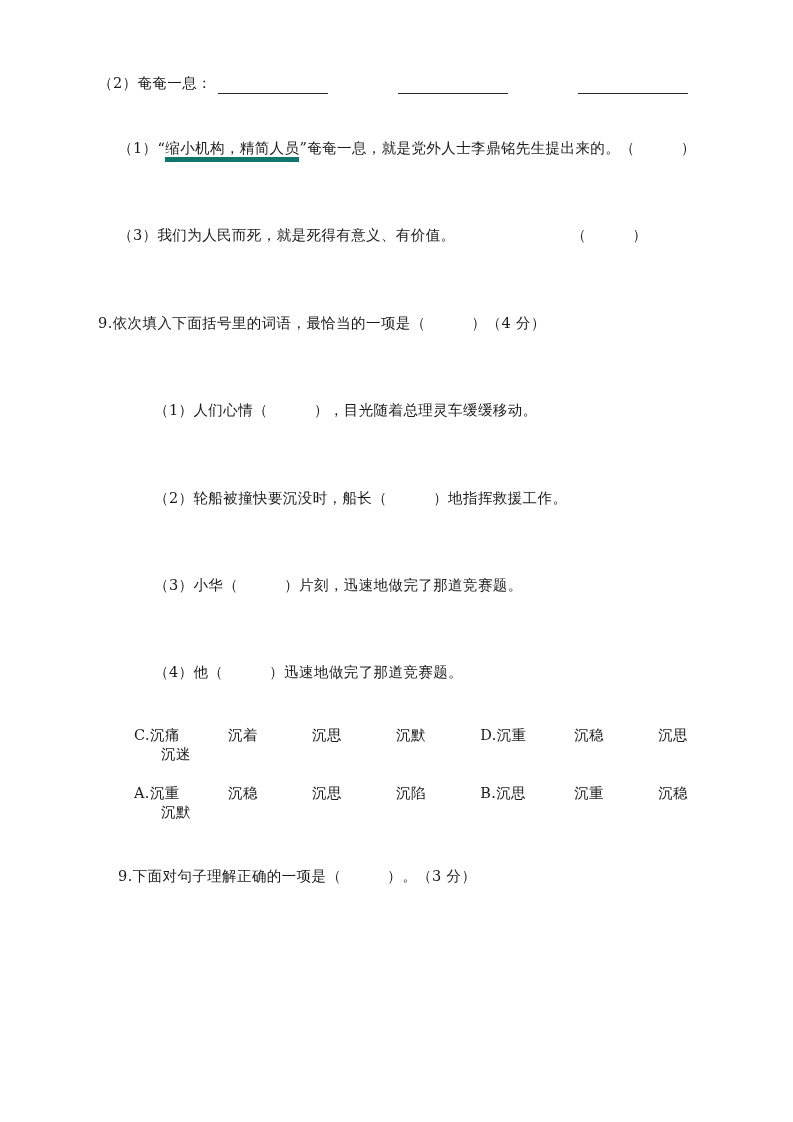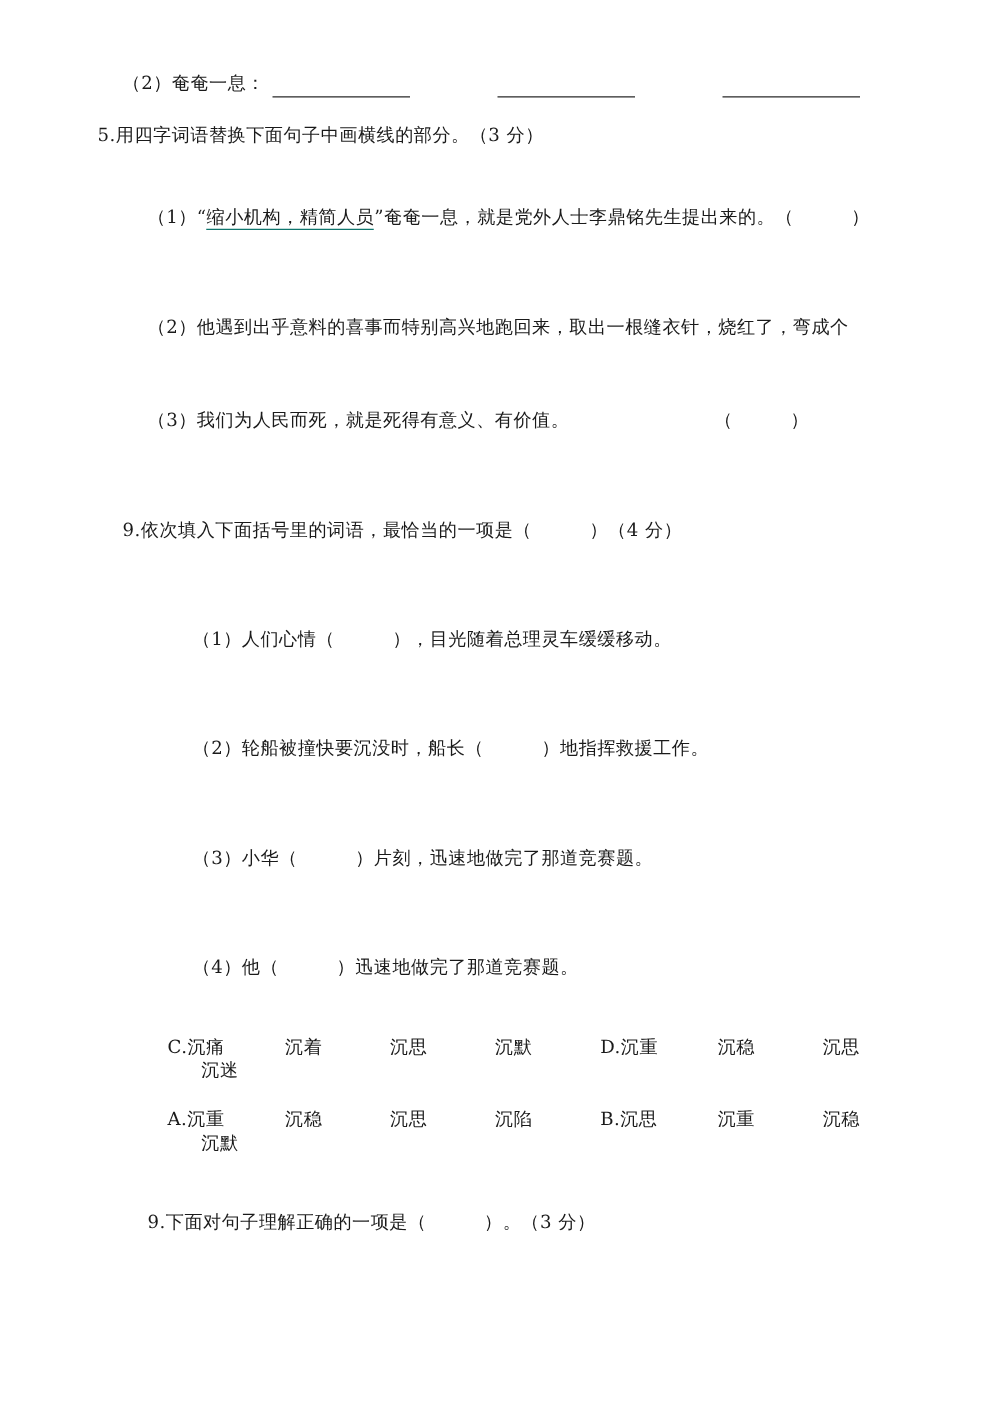--- a/index.html
+++ b/index.html
@@ -14,21 +14,21 @@
     color: #1a1a1a;
     position: relative;
     overflow: hidden;
   }
   .page {
     position: absolute;
     left: 0; top: 0;
     width: 793px;
     height: 1122px;
     box-sizing: border-box;
-    padding: 56px 78px 40px 78px;
+    padding: 72px 78px 40px 78px;
   }
   .line {
     font-size: 14.5px;
     line-height: 1.55;
     letter-spacing: 0.4px;
     white-space: pre-wrap;
   }
   
   .blk { margin-bottom: 20px; }
   .blk-xs { margin-bottom: 8px; }
@@ -39,21 +39,21 @@
     display: flex;
     align-items: flex-end;
   }
   .ul {
     display: inline-block;
     border-bottom: 1px solid #2a2a2a;
     height: 15px;
     vertical-align: bottom;
   }
   .underline-text {
-    border-bottom: 1px solid #0f766e;
+    border-bottom: 5px solid #0f766e;
     padding-bottom: 1px;
   }
   .gap-sm { display: inline-block; width: 22px; }
   .gap-md { display: inline-block; width: 46px; }
   .gap-lg { display: inline-block; width: 70px; }
   .opt-row {
     font-size: 14.5px;
     letter-spacing: 0.4px;
   }
   .opt-row span.w { display: inline-block; }
@@ -65,29 +65,25 @@
 
   <div class="line blk flexline">
     <span class="ind3">（2）奄奄一息：</span>
     <span class="ul" style="width:110px; margin-left:6px;"></span>
     <span class="gap-lg"></span>
     <span class="ul" style="width:110px;"></span>
     <span class="gap-lg"></span>
     <span class="ul" style="width:110px;"></span>
   </div>
 
-  <div class="line blk">5.用四字词语替换下面句子中画横线的部分。（3 分）</div>
 
   <div class="line blk">
     <span class="ind3">（1）“</span><span class="underline-text">缩小机构，精简人员</span><span>”奄奄一息，就是党外人士李鼎铭先生提出来的。（</span><span class="gap-md"></span><span>）</span>
   </div>
 
-  <div class="line blk-xs">
-    <span class="ind3">（2）他遇到出乎意料的喜事而特别高兴地跑回来，取出一根缝衣针，烧红了，弯成个</span>
-  </div>
 
   <div class="line blk">
     <span class="ind3">（3）我们为人民而死，就是死得有意义、有价值。</span><span class="gap-lg"></span><span class="gap-md"></span><span>（</span><span class="gap-md"></span><span>）</span>
   </div>
 
   <div class="line blk">
     <span>9.依次填入下面括号里的词语，最恰当的一项是（</span><span class="gap-md"></span><span>）（4 分）</span>
   </div>
 
   <div class="line blk">

